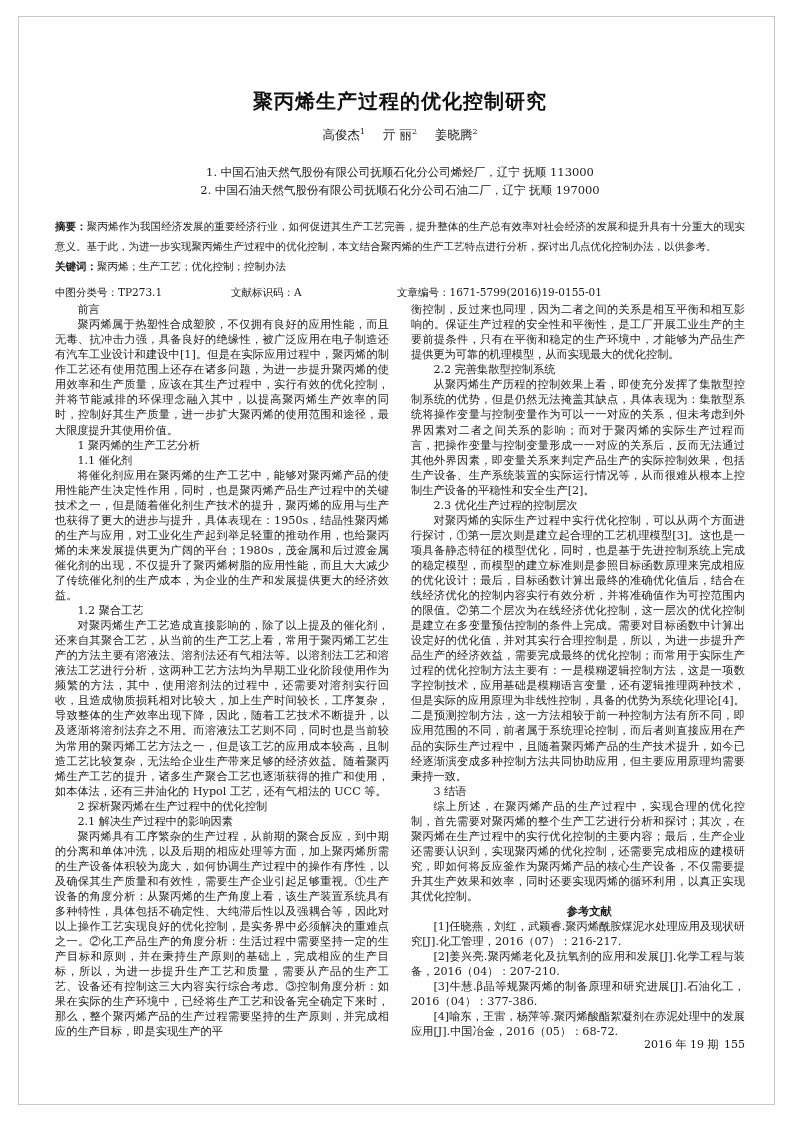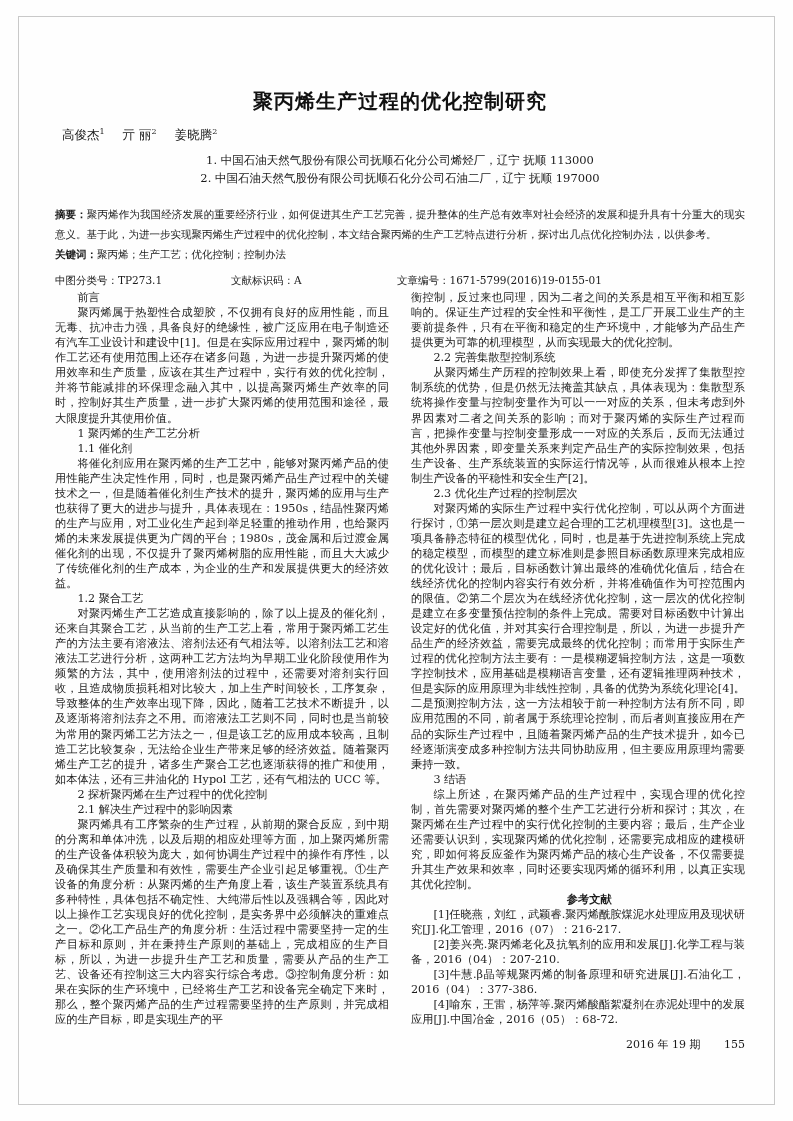--- a/index.html
+++ b/index.html
@@ -43,23 +43,23 @@
   .title {
     text-align: center;
     font-size: 20px;
     font-weight: bold;
     letter-spacing: 1px;
     font-family: "DejaVu Serif", "Liberation Serif", serif;
     margin: 0 0 12px 0;
     color: #111;
   }
   .authors {
-    text-align: left;
+    text-align: center;
     font-size: 12.5px;
-    margin: 0 0 7px 0;
+    margin: 0 0 19px 0;
     color: #1a1a1a;
   }
   .authors .nm { margin: 0 7px; }
   .authors sup { font-size: 8px; vertical-align: super; }
 
   .affil {
     text-align: center;
     font-size: 11.5px;
     line-height: 18px;
     color: #1a1a1a;
@@ -128,21 +128,21 @@
     position: absolute;
     left: 0;
     top: 1037px;
     width: 793px;
     text-align: right;
     padding-right: 48px;
     box-sizing: border-box;
     font-size: 11px;
     color: #1a1a1a;
   }
-  .footer .pg { margin-left: 20px; }
+  .footer .pg { margin-left: 2px; }
 </style>
 </head>
 <body>
 
 <div class="page">
   <div class="page-border"></div>
 
   <div class="content">
 
     <h1 class="title">聚丙烯生产过程的优化控制研究</h1>

